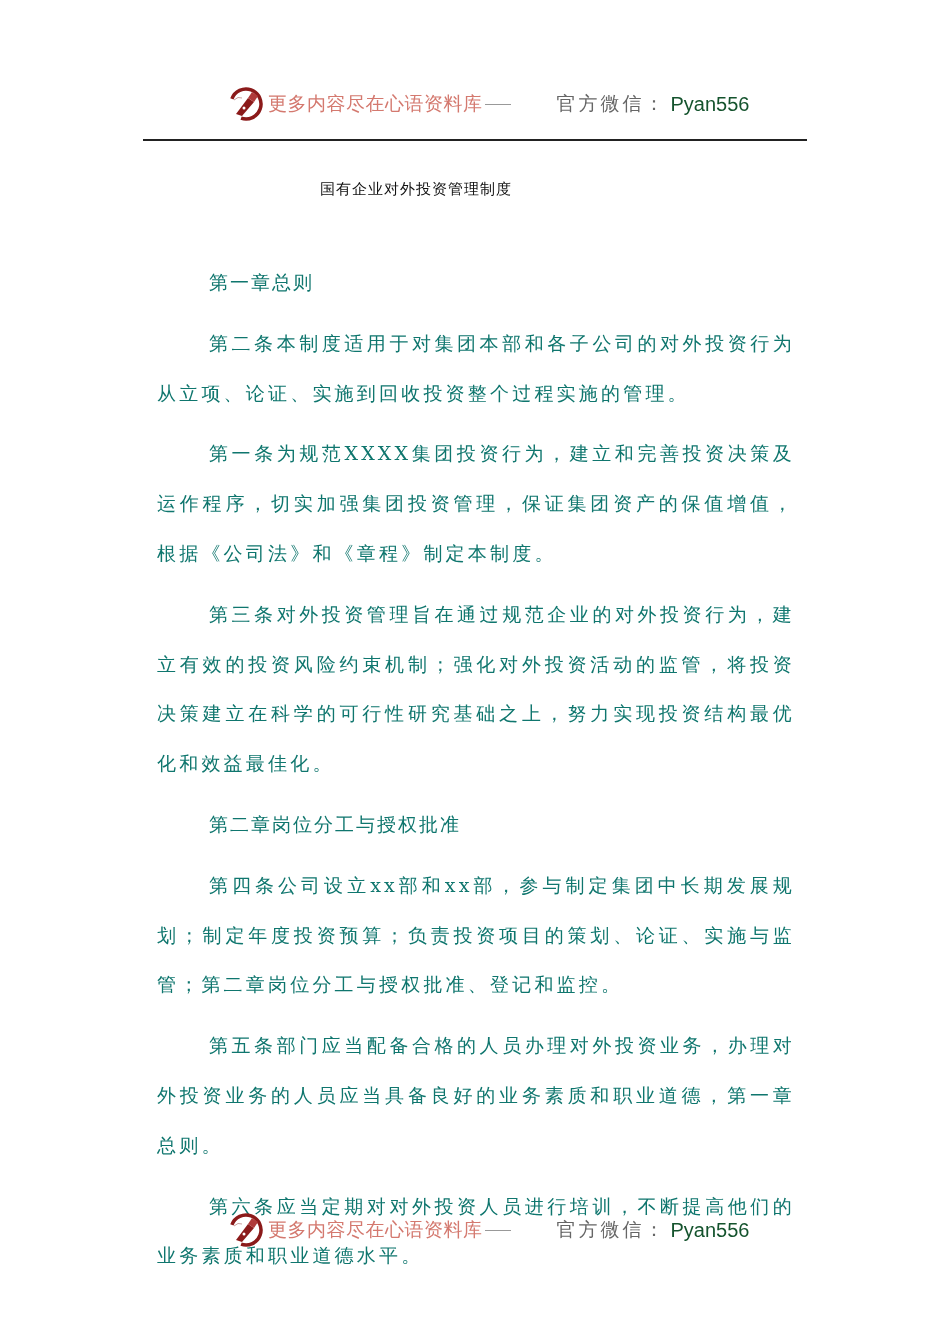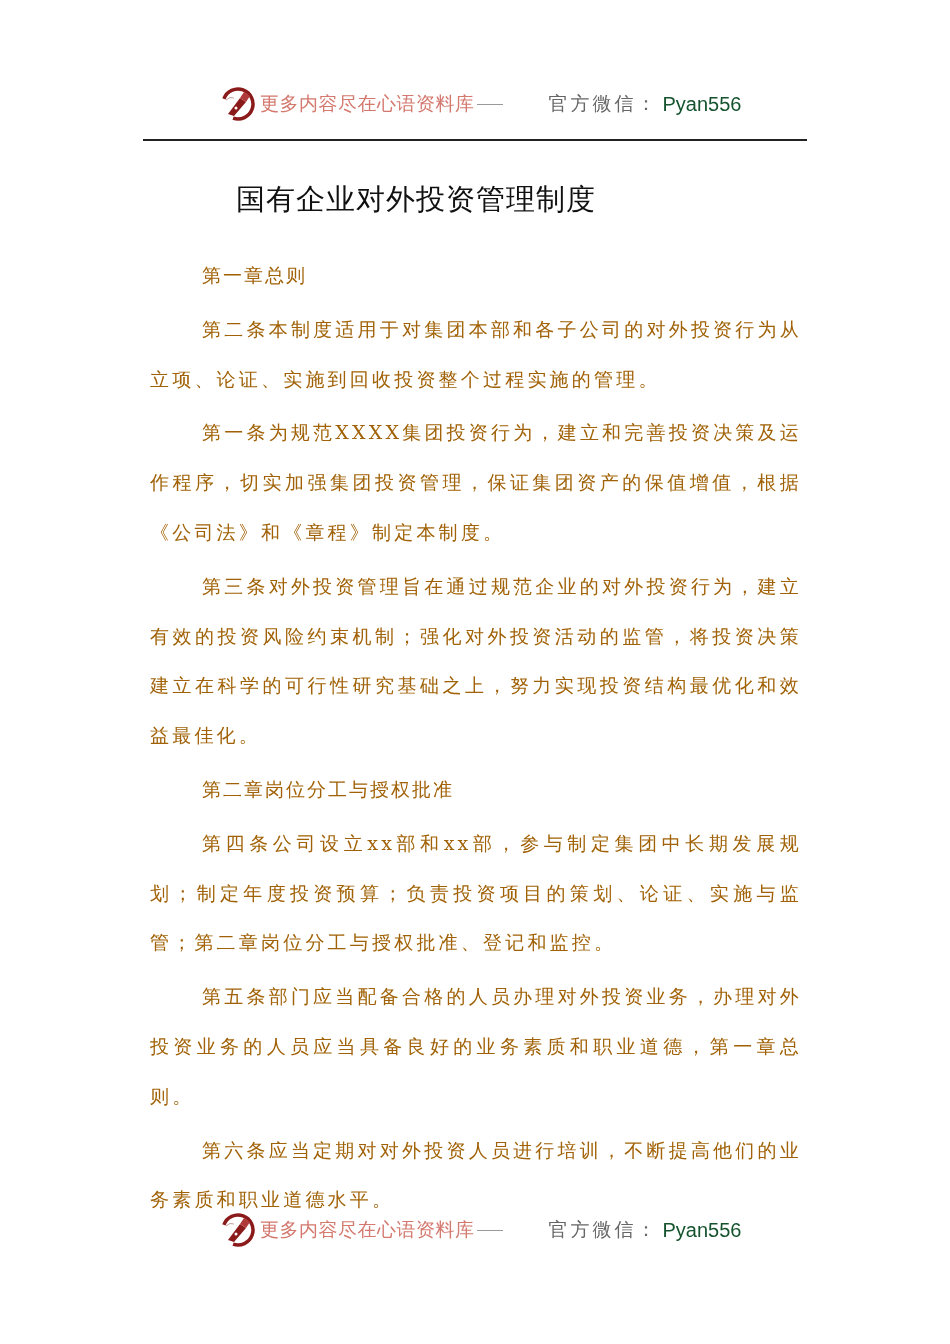--- a/index.html
+++ b/index.html
@@ -1,35 +1,35 @@
 <!DOCTYPE html>
 <html><head>
   <meta charset="utf-8">
   <style>
     html, body { margin: 0; padding: 0; background: #ffffff; }
     body { width: 950px; height: 1344px; position: relative; overflow: hidden;
            font-family: "DejaVu Serif", "Liberation Serif", serif; color: #333333; }
 
-    .banner { position: absolute; left: 220px; height: 40px; display: flex; align-items: center; justify-content: center; }
+    .banner { position: absolute; left: 228px; height: 40px; display: flex; align-items: center; justify-content: center; }
     .banner.top { top: 84px; }
     .banner.bottom { top: 1210px; }
     .logo { width: 36px; height: 36px; margin-right: 4px; }
     .banner-red { font-family: "DejaVu Serif", serif; font-size: 19px; color: #d4796f; letter-spacing: 0.5px; }
     .banner-dash { display: inline-block; width: 26px; height: 1px; background: #999; margin: 0 2px; vertical-align: middle; }
     .banner-gray { font-family: "DejaVu Serif", serif; font-size: 19px; color: #666; letter-spacing: 3px; margin-left: 44px; }
     .banner-id { font-family: "Liberation Sans", sans-serif; font-size: 20px; color: #14532d; margin-left: 4px; }
 
     .rule { position: absolute; left: 143px; top: 139px; width: 664px; height: 2px; background: #222; }
 
     .title { position: absolute; top: 180px; left: 0; width: 832px; text-align: center;
-             font-family: "DejaVu Sans", sans-serif; font-size: 29px; color: #111; letter-spacing: 1px; }
+             font-family: "DejaVu Sans", sans-serif; font-size: 15px; color: #111; letter-spacing: 1px; }
 
     .content { position: absolute; left: 146px; top: 247px; width: 660px; }
-    .para { font-size: 19px; line-height: 49.8px; margin: 4px; text-align: justify; letter-spacing: 3.2px;
-            color: #a16207; text-indent: 52px; }
+    .para { font-size: 19px; line-height: 49.8px; margin: 11px; text-align: justify; letter-spacing: 3.2px;
+            color: #0f766e; text-indent: 52px; }
     .para.heading { letter-spacing: 2px; }
   </style>
 </head>
 <body>
 
 <div class="banner top">
   <svg class="logo" viewBox="0 0 36 36">
     <circle cx="18" cy="18" r="15" fill="none" stroke="#8b1a1a" stroke-width="3.5" stroke-dasharray="70 25" transform="rotate(200 18 18)"></circle>
     <path d="M8 28 L20 12 L26 16 L14 30 Z" fill="#8b1a1a"></path>
     <path d="M20 12 L24 6 L30 10 L26 16 Z" fill="#b03a3a"></path>

